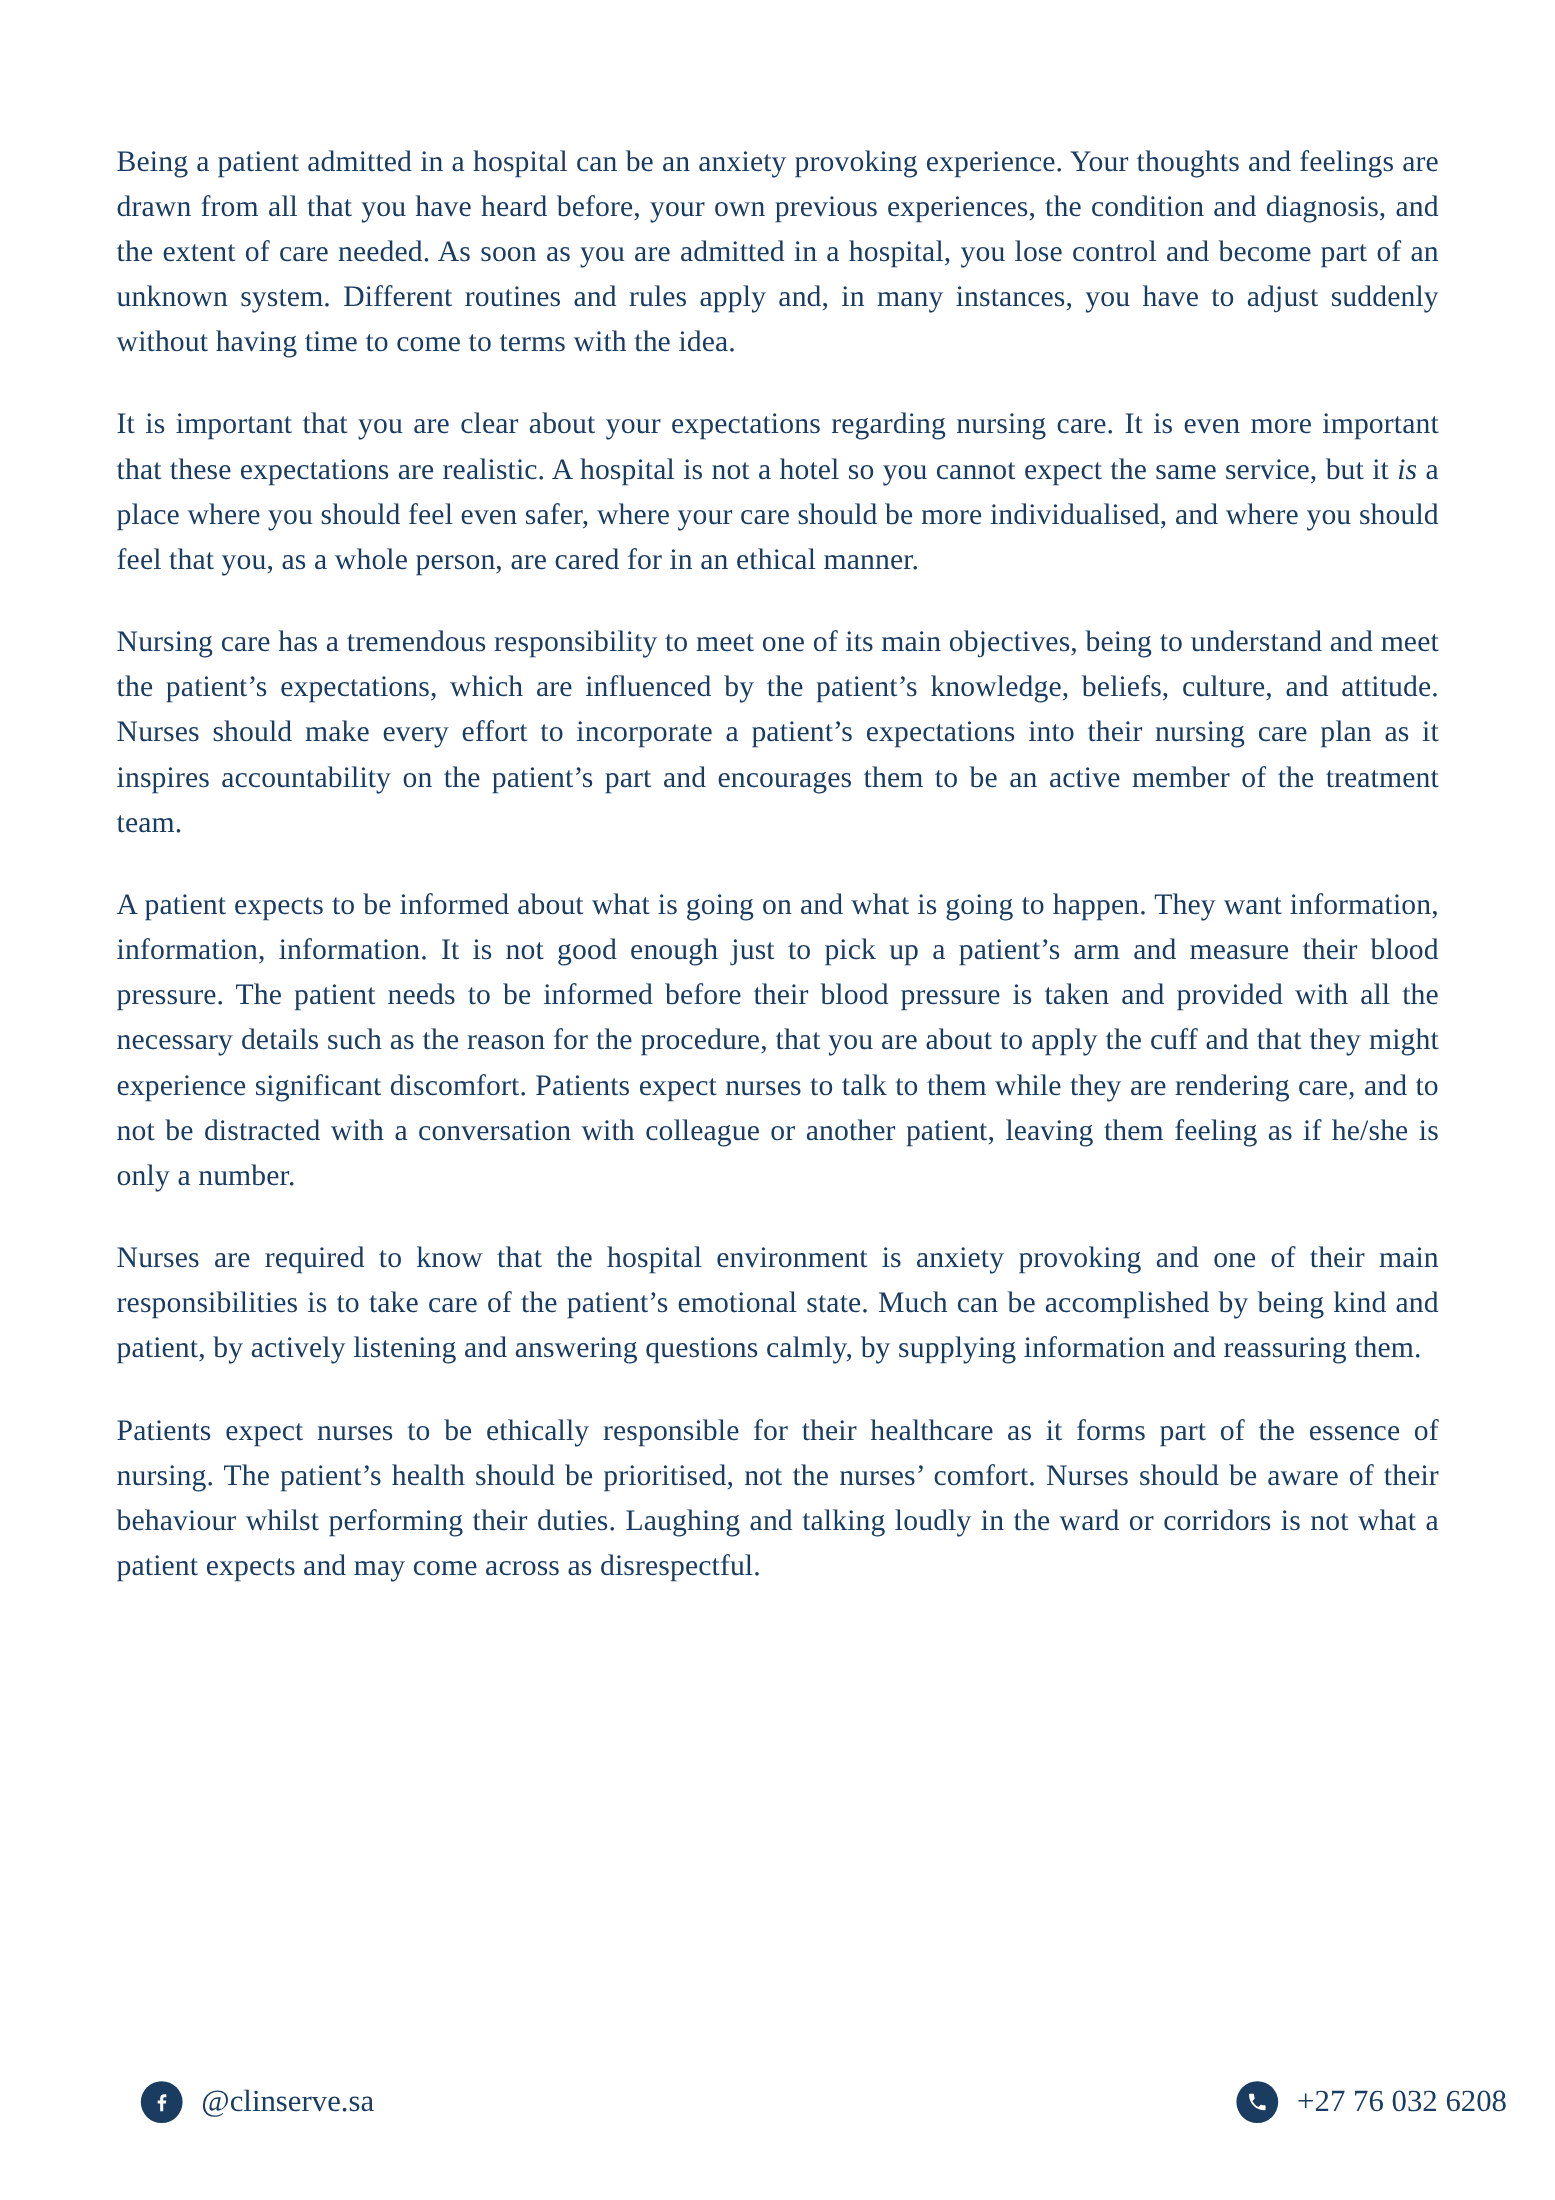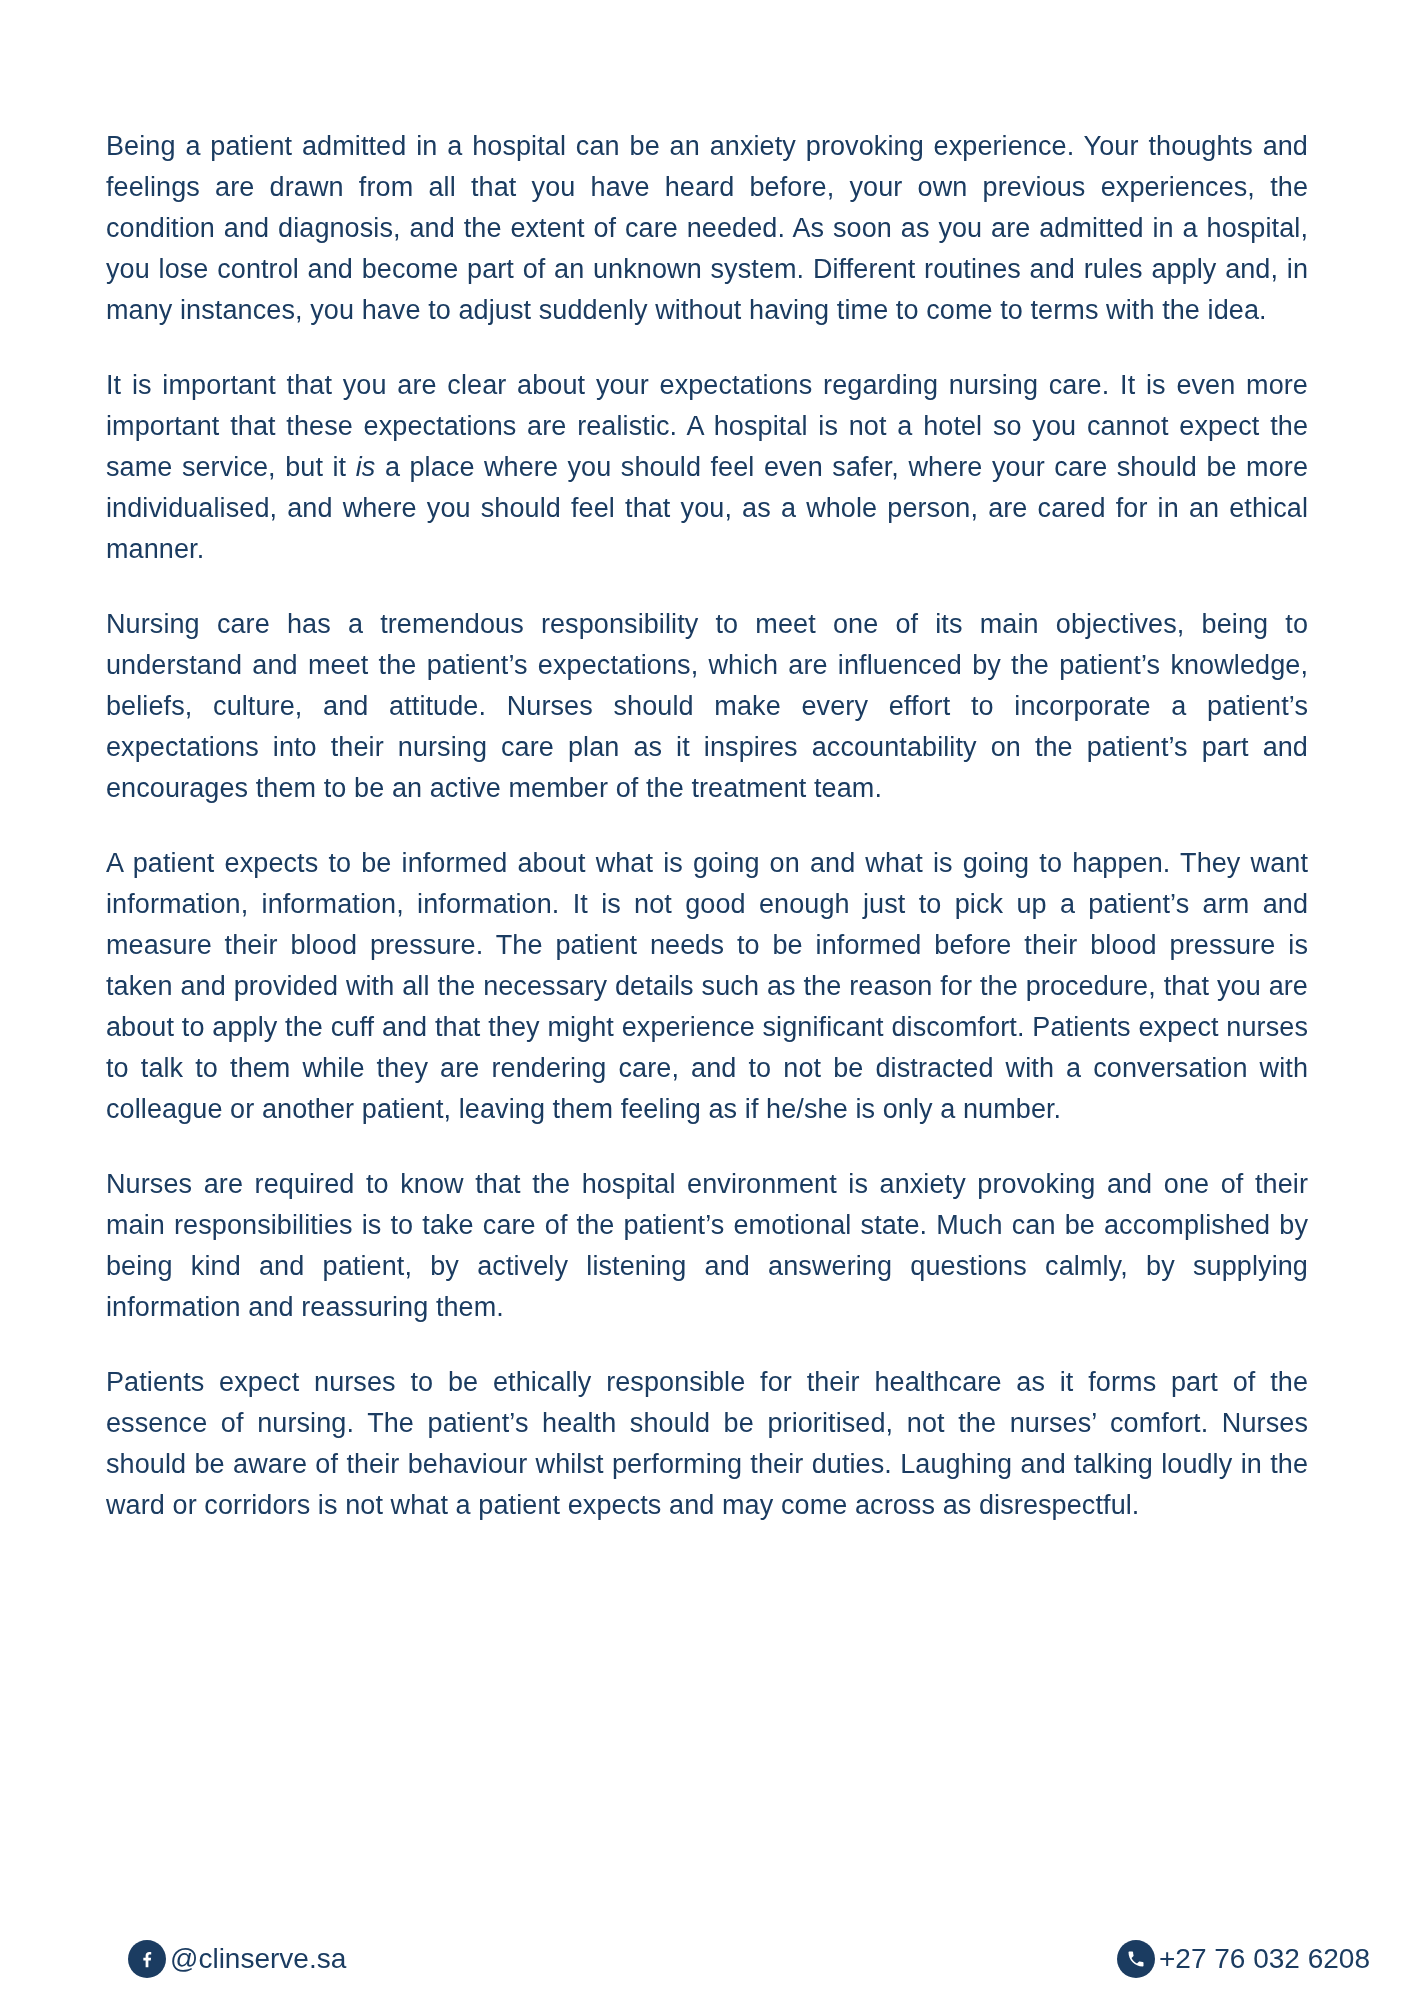--- a/index.html
+++ b/index.html
@@ -5,21 +5,21 @@
   html, body {
     margin: 0;
     padding: 0;
     background: #ffffff;
   }
   .page {
     position: relative;
     width: 1414px;
     height: 2000px;
     background: #ffffff;
-    font-family: Liberation Sans, sans-serif;
+    font-family: Liberation Serif, serif;
     overflow: hidden;
   }
   .content {
     position: absolute;
     top: 126px;
     left: 106px;
     width: 1202px;
   }
   .content p {
     margin: 0 0 34px 0;
@@ -38,22 +38,21 @@
     left: 0;
     right: 0;
     display: flex;
     justify-content: space-between;
     align-items: center;
     padding: 0 44px 0 128px;
   }
   .footer-item {
     display: flex;
     align-items: center;
-    gap: 4px;
-    margin-top: 48px;
+    gap: 17px;
   }
   .footer-label {
     font-size: 28px;
     color: #1b3c61;
     white-space: nowrap;
   }
   .icon-circle {
     width: 38px;
     height: 38px;
     min-width: 38px;

